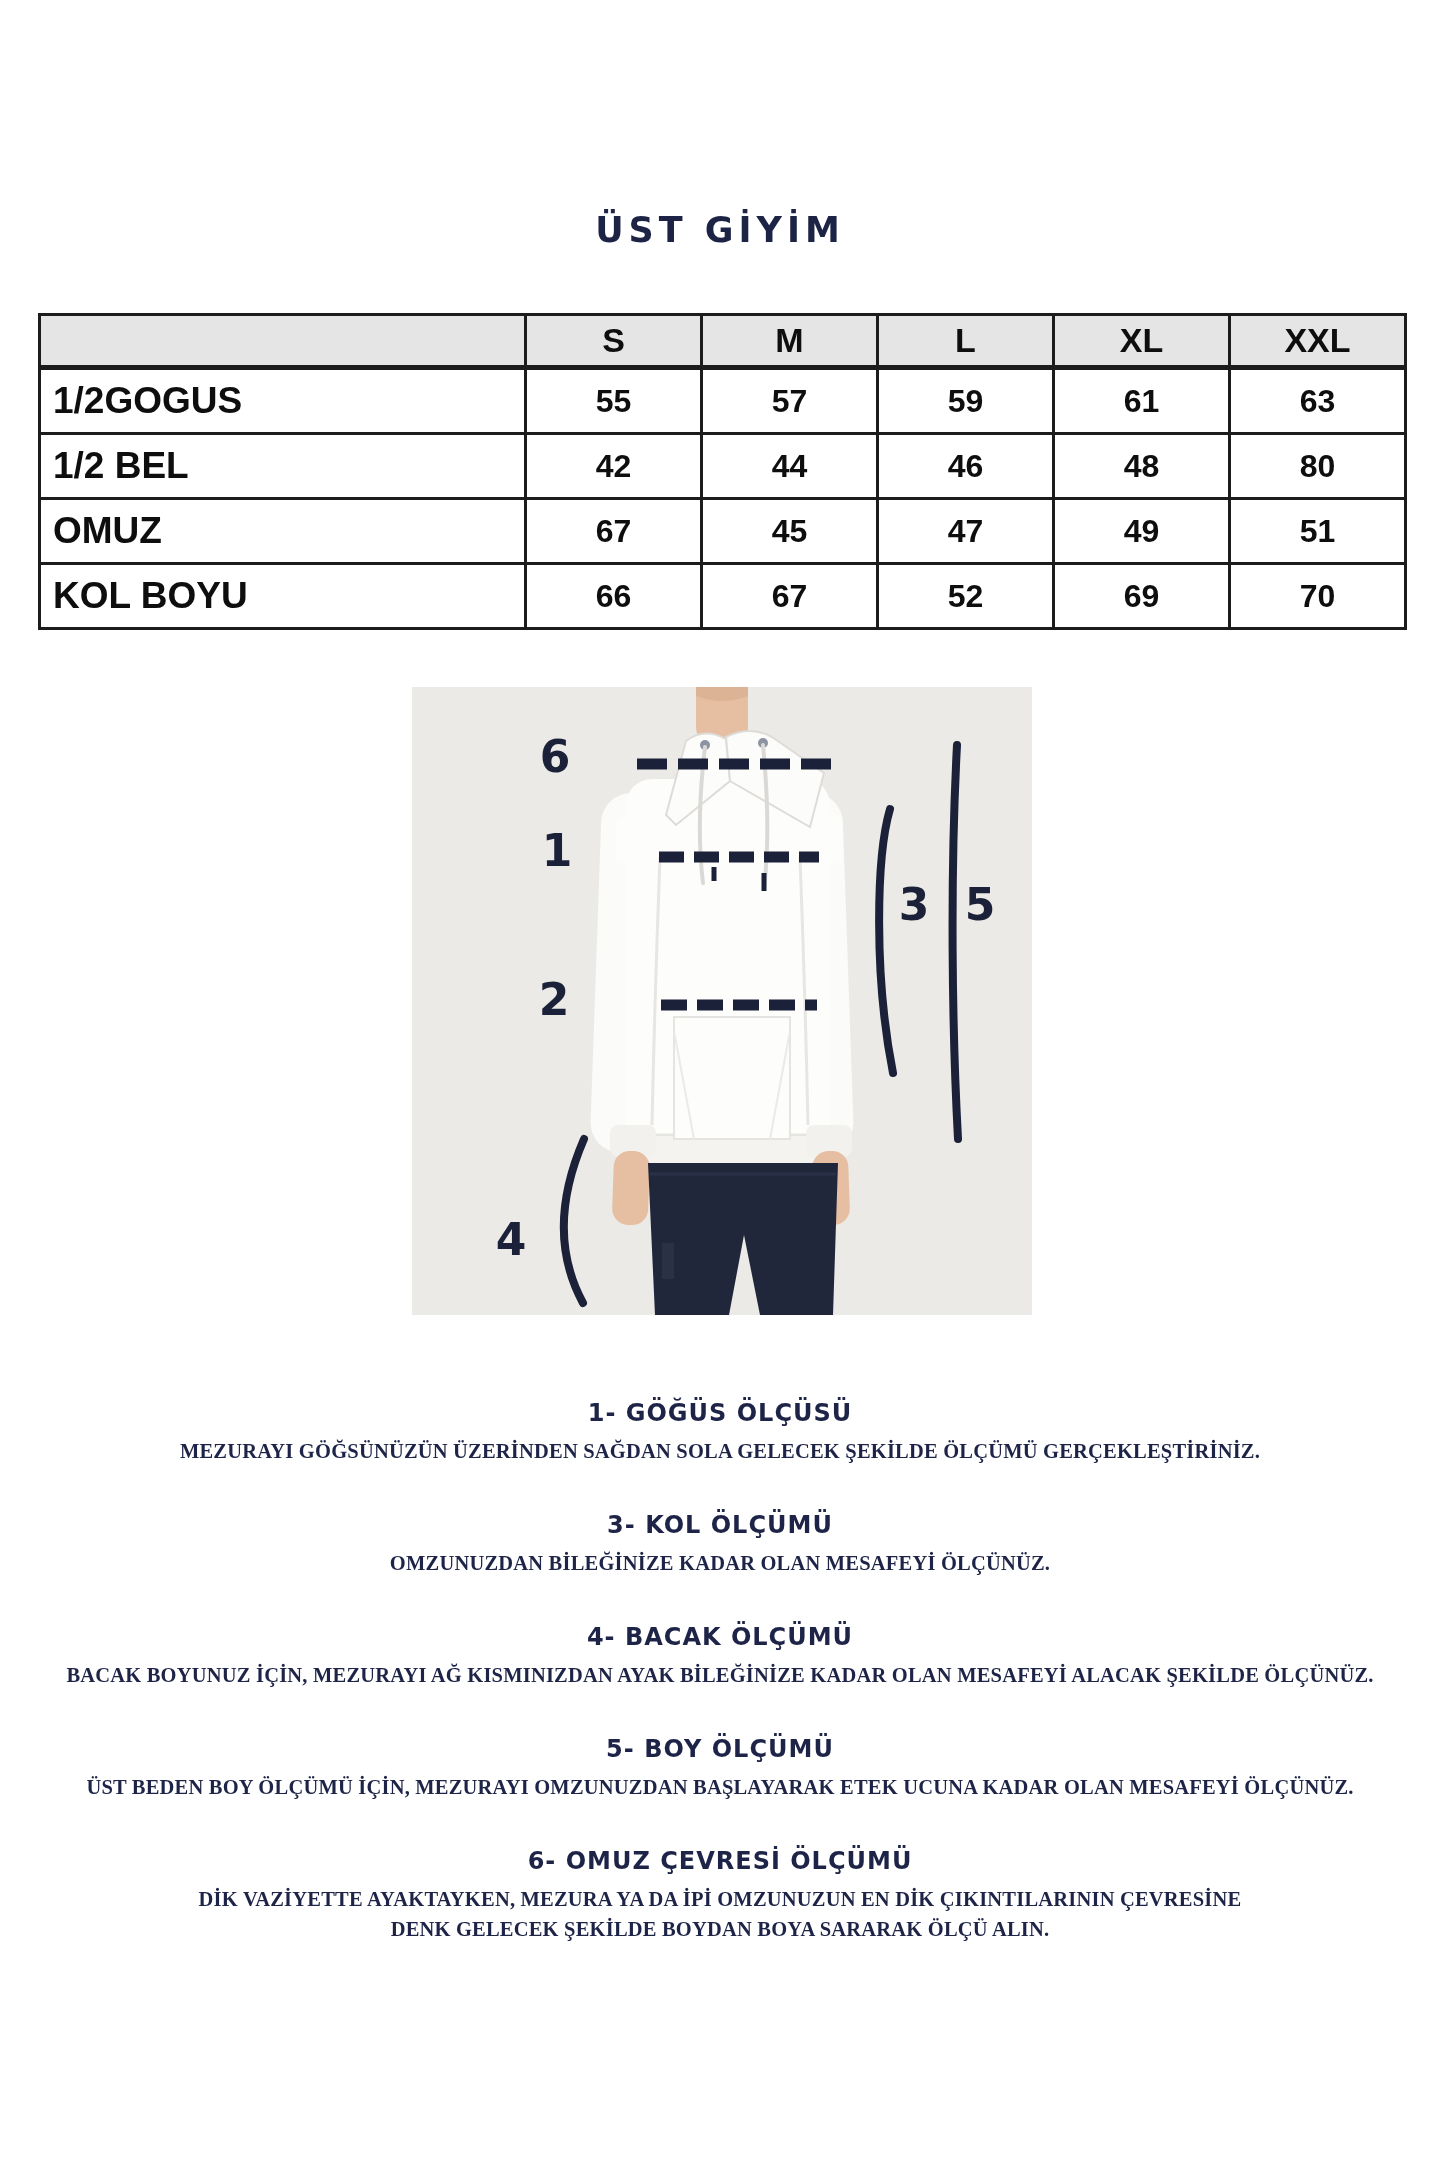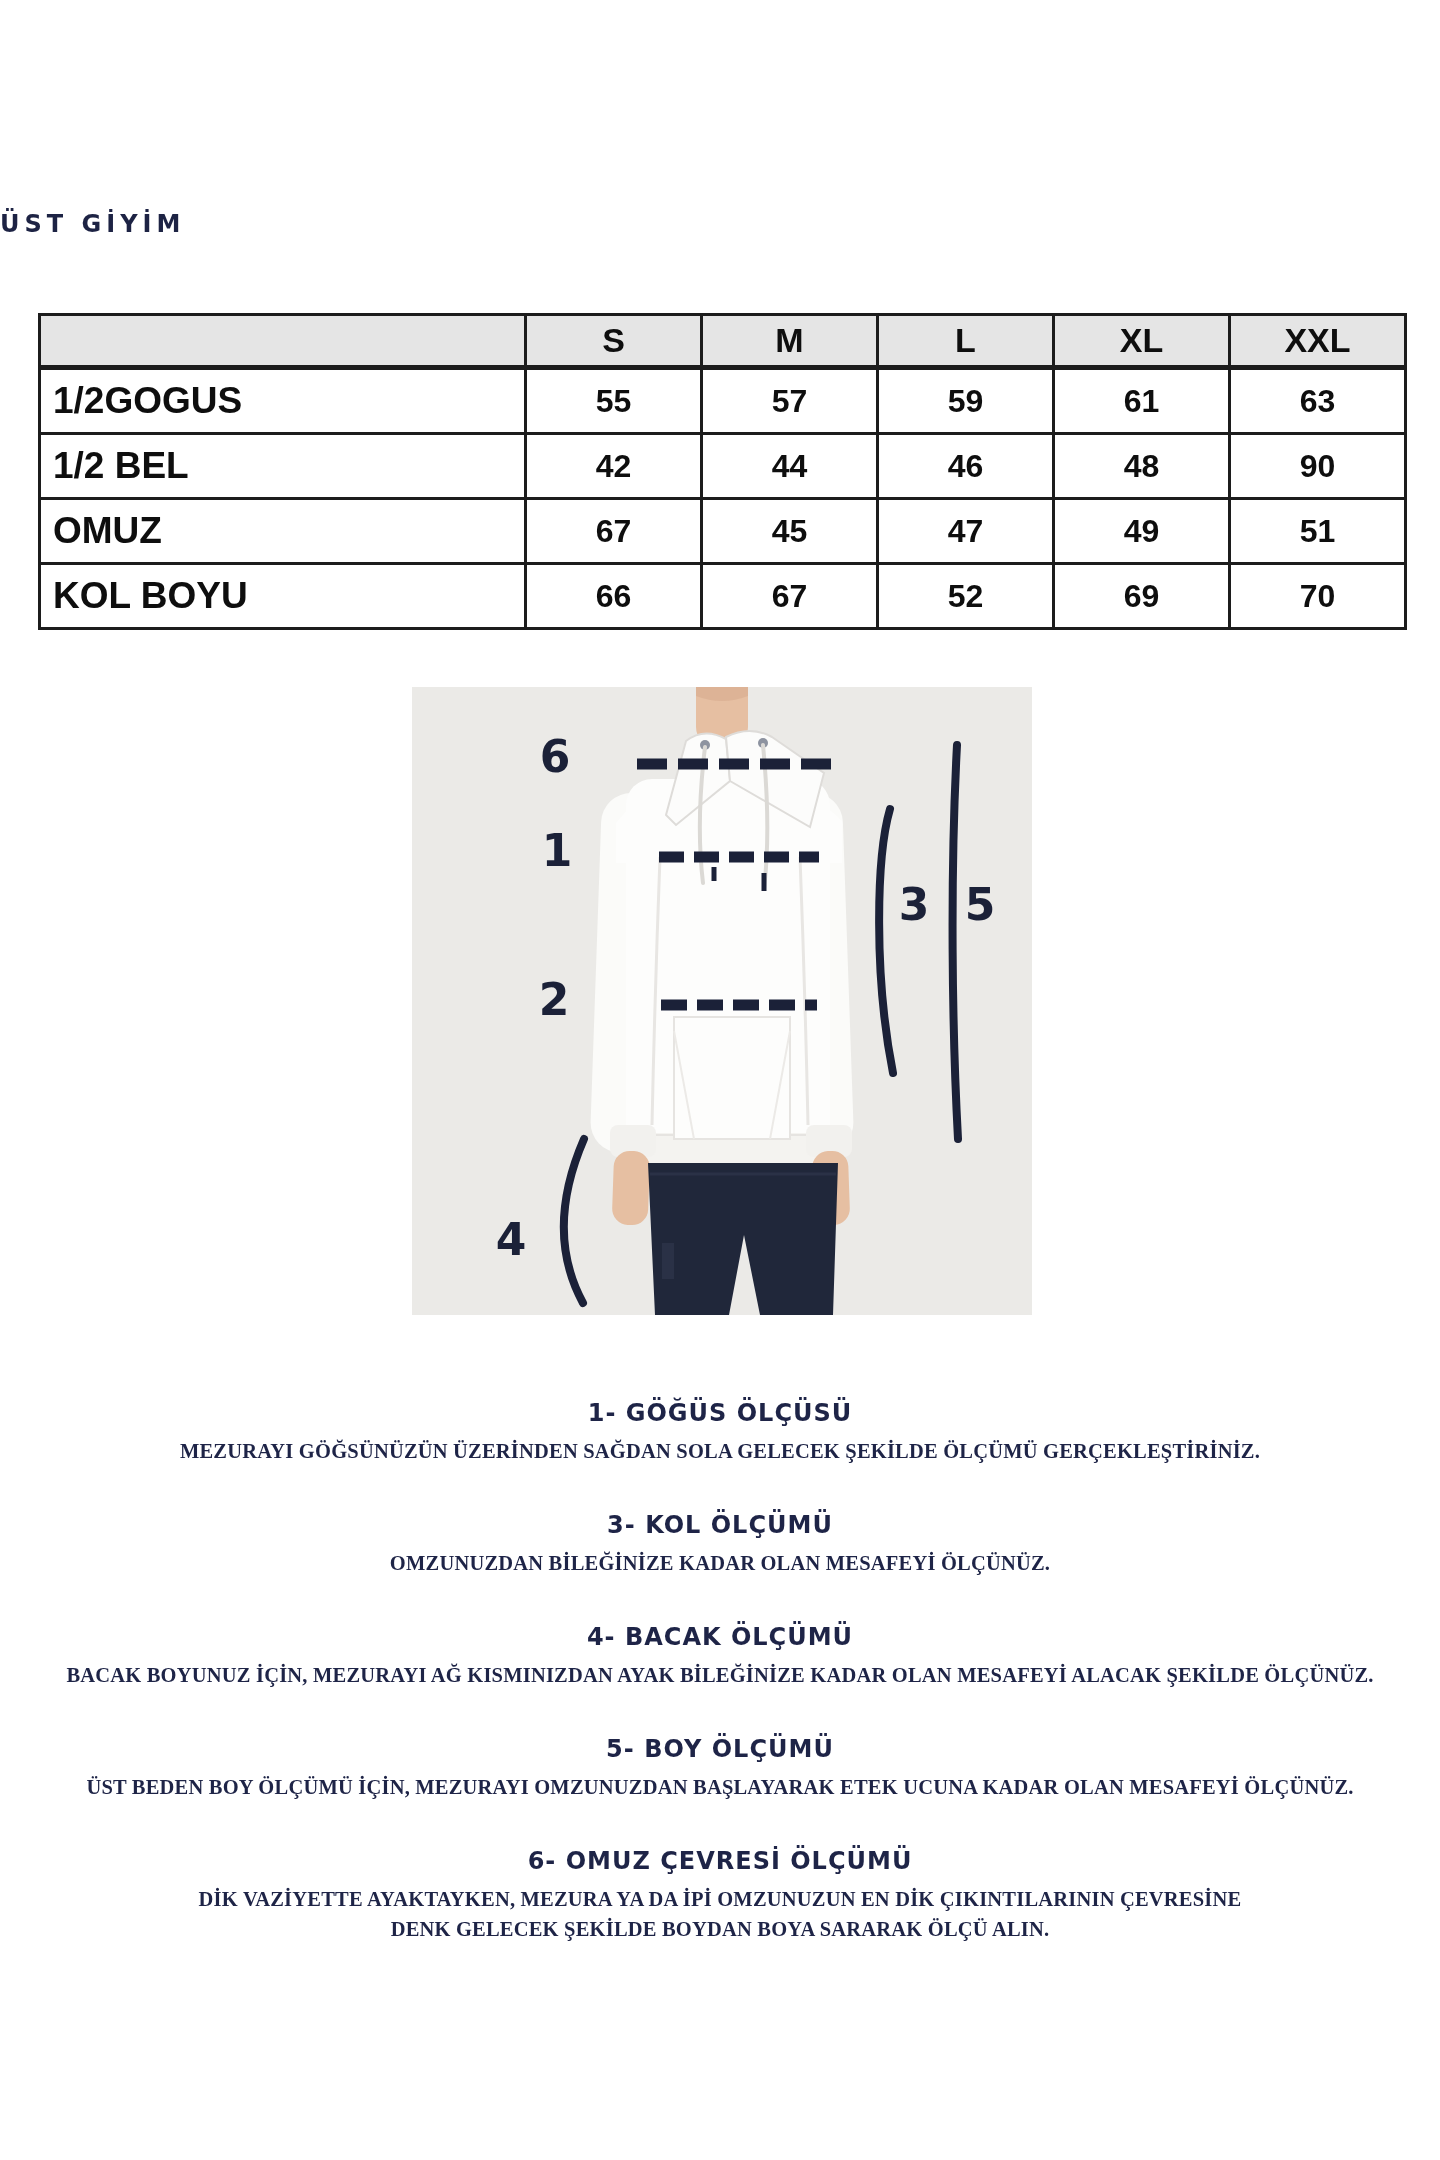--- a/index.html
+++ b/index.html
@@ -2,22 +2,22 @@
 <html lang="tr"><head>
 <meta charset="utf-8">
 <style>
   html,body{margin:0;padding:0;}
   body{
     width:1440px;height:2160px;background:#ffffff;position:relative;
     font-family:"Liberation Sans", sans-serif;color:#1e2447;overflow:hidden;
   }
   
   .page-title{
-    position:absolute;top:210px;left:0;width:100%;text-align:left;
-    font-family:"DejaVu Sans", sans-serif;font-weight:bold;font-size:24px;
+    position:absolute;top:210px;left:0;width:100%;text-align:center;
+    font-family:"DejaVu Sans", sans-serif;font-weight:bold;font-size:35px;
     letter-spacing:5px;color:#1d2344;
   }
   
   table.size-table{
     position:absolute;left:38px;top:313px;border-collapse:collapse;table-layout:fixed;
     font-family:"Liberation Sans", sans-serif;
   }
   .size-table col.c-label{width:486px;}
   .size-table col.c-size{width:176px;}
   .size-table th,.size-table td{
@@ -86,21 +86,21 @@
       <td>59</td>
       <td>61</td>
       <td>63</td>
     </tr>
     <tr>
       <td class="row-label">1/2 BEL</td>
       <td>42</td>
       <td>44</td>
       <td>46</td>
       <td>48</td>
-      <td>90</td>
+      <td>80</td>
     </tr>
     <tr>
       <td class="row-label">OMUZ</td>
       <td>67</td>
       <td>45</td>
       <td>47</td>
       <td>49</td>
       <td>51</td>
     </tr>
     <tr>

